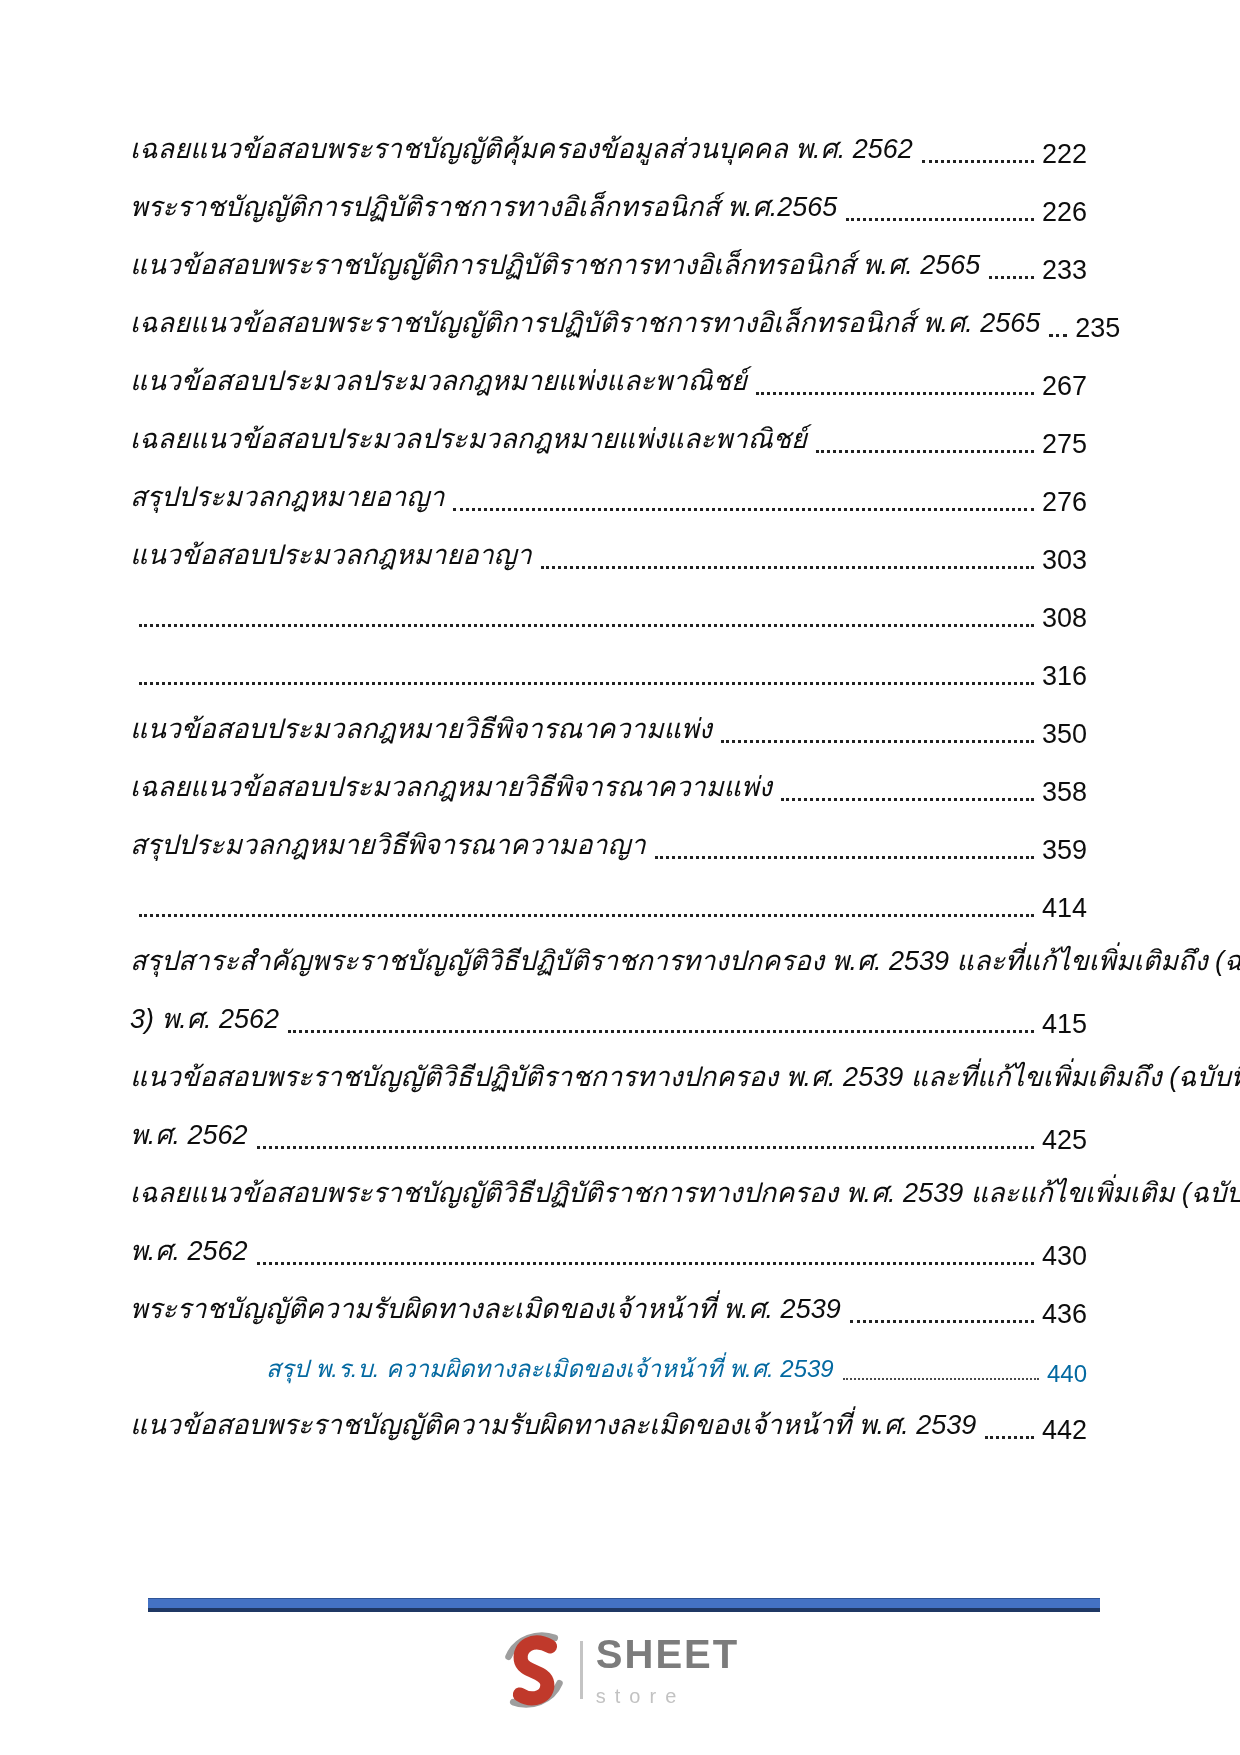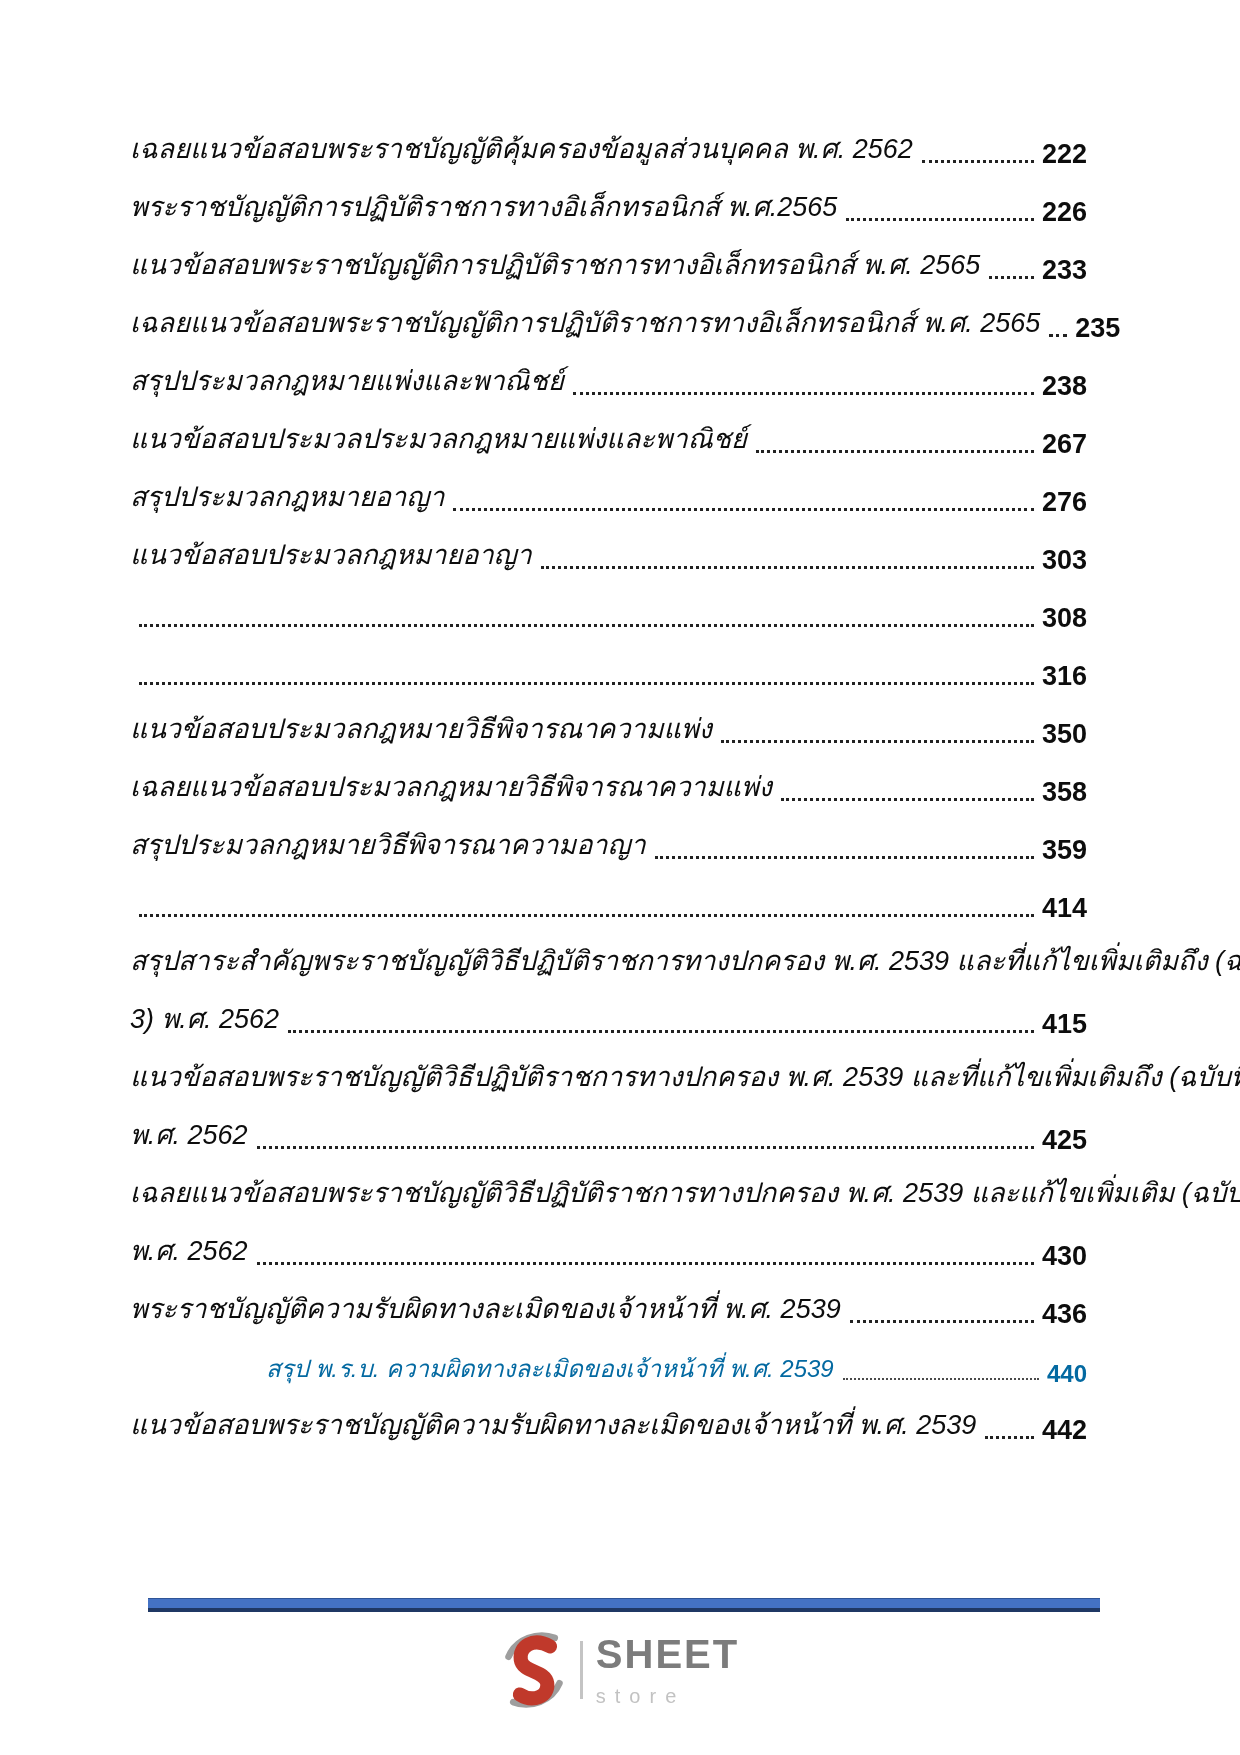--- a/index.html
+++ b/index.html
@@ -31,21 +31,21 @@
     padding-bottom: 6px;
     box-sizing: border-box;
   }
   .toc-title { white-space: nowrap; font-style: italic; }
   .leader {
     flex: 1 1 auto;
     min-width: 18px;
     border-bottom: 3px dotted #222222;
     margin: 0 8px 7px 9px;
   }
-  .pagenum { white-space: nowrap; font-weight: bold; }
+  .pagenum { white-space: nowrap; }
   
   .sub .toc-line {
     font-size: 24px;
     color: #0369a1;
     padding-left: 136px;
   }
   .sub .leader {
     border-bottom: 2px dotted #4a4a4a;
     margin-bottom: 8px;
   }
@@ -121,30 +121,30 @@
       </div>
       <div class="toc-entry">
         <div class="toc-line">
           <span class="toc-title">เฉลยแนวข้อสอบพระราชบัญญัติการปฏิบัติราชการทางอิเล็กทรอนิกส์ พ.ศ. 2565</span>
           <span class="leader"></span>
           <span class="pagenum">235</span>
         </div>
       </div>
       <div class="toc-entry">
         <div class="toc-line">
-          <span class="toc-title">สรุปประมวลกฎหมายแพ่งและพาณิชย์</span>
-          <span class="leader"></span>
-          <span class="pagenum">238</span>
-        </div>
-      </div>
-      <div class="toc-entry">
-        <div class="toc-line">
           <span class="toc-title">แนวข้อสอบประมวลประมวลกฎหมายแพ่งและพาณิชย์</span>
           <span class="leader"></span>
           <span class="pagenum">267</span>
+        </div>
+      </div>
+      <div class="toc-entry">
+        <div class="toc-line">
+          <span class="toc-title">เฉลยแนวข้อสอบประมวลประมวลกฎหมายแพ่งและพาณิชย์</span>
+          <span class="leader"></span>
+          <span class="pagenum">275</span>
         </div>
       </div>
       <div class="toc-entry">
         <div class="toc-line">
           <span class="toc-title">สรุปประมวลกฎหมายอาญา</span>
           <span class="leader"></span>
           <span class="pagenum">276</span>
         </div>
       </div>
       <div class="toc-entry">

